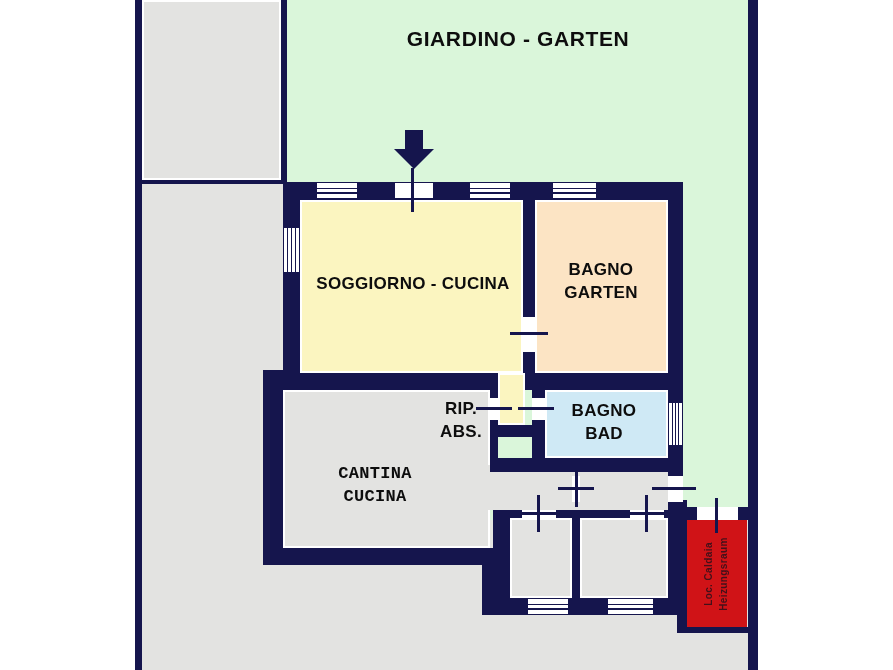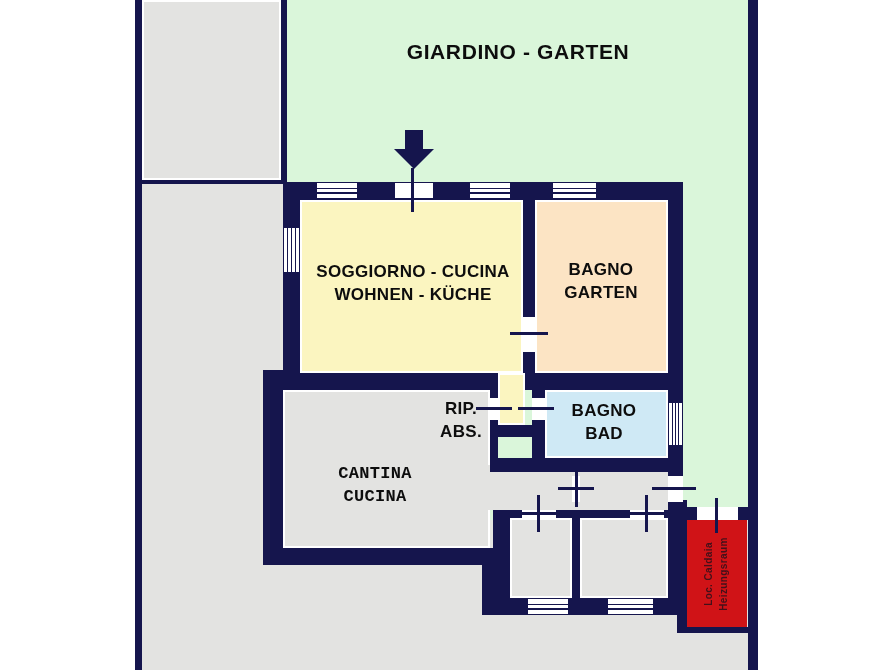--- a/index.html
+++ b/index.html
@@ -113,26 +113,25 @@
 <div class="dline" style="left:521px;top:512px;width:36px;height:3px;"></div>
 <div class="abs white" style="left:630px;top:510px;width:34px;height:8px;"></div>
 <div class="dline" style="left:645px;top:495px;width:3px;height:37px;"></div>
 <div class="dline" style="left:629px;top:512px;width:36px;height:3px;"></div>
 <div class="dline" style="left:411px;top:168px;width:3px;height:44px;"></div>
 <div class="dline" style="left:715px;top:498px;width:3px;height:35px;"></div>
 
 <div class="arrow-shaft" style="left:405px;top:130px;width:18px;height:20px;"></div>
 <div class="arrow-head" style="left:394px;top:149px;"></div>
 
-<div class="label garden-label" style="left:518px;top:51px;text-align:right;">
+<div class="label garden-label" style="left:518px;top:38px;text-align:right;">
   <span>GIARDINO - GARTEN</span>
 </div>
 <div class="label" style="left:413px;top:283px;">
   <span>SOGGIORNO - CUCINA</span>
-  <span>WOHNEN - KÜCHE</span>
 </div>
 <div class="label" style="left:601px;top:281px;">
   <span>BAGNO</span>
   <span>GARTEN</span>
 </div>
 <div class="label" style="left:461px;top:420px;">
   <span>RIP.</span>
   <span>ABS.</span>
 </div>
 <div class="label" style="left:604px;top:422px;">

